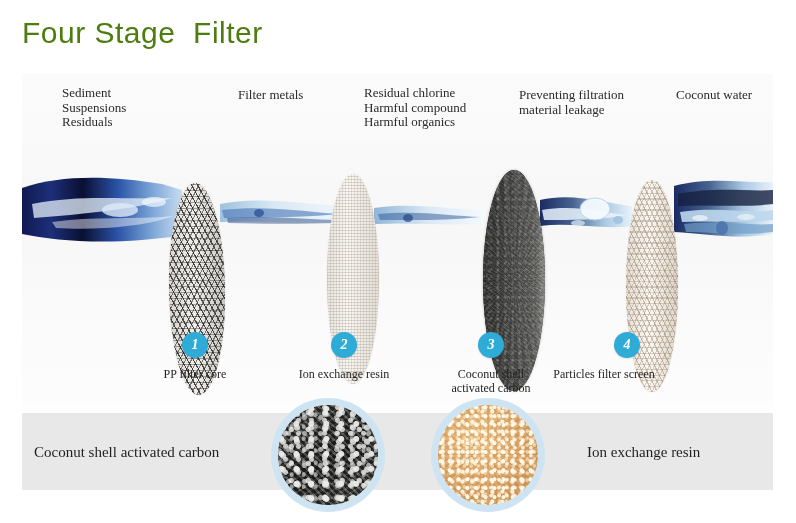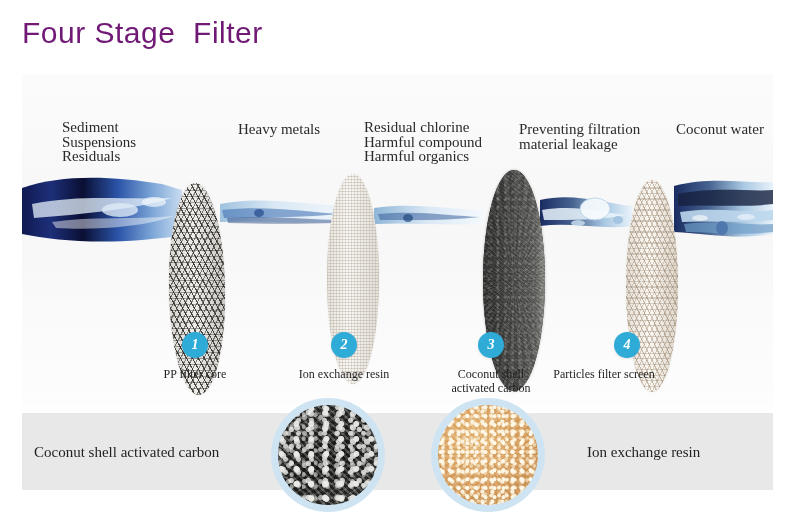--- a/index.html
+++ b/index.html
@@ -4,21 +4,21 @@
 <style>
   html,body{margin:0;padding:0;background:#ffffff;}
   body{width:796px;height:523px;position:relative;overflow:hidden;
        font-family:"Liberation Serif", serif;}
 
   
   #title{
     position:absolute; left:22px; top:16px;
     font-family:"Liberation Sans", sans-serif;
     font-size:30px; font-weight:500; letter-spacing:.5px;
-    color:#701a75; white-space:pre;
+    color:#4d7c0f; white-space:pre;
   }
 
   
   #panel{
     position:absolute; left:22px; top:74px; width:751px; height:333px;
     background:linear-gradient(180deg,#fbfbfb 0%,#f7f7f7 45%,#fdfdfd 100%);
     overflow:hidden;
   }
 
   
@@ -74,21 +74,21 @@
          box-shadow:0 0 2px rgba(0,0,0,.08);}
   #disc4 .tex{
     background:
       repeating-linear-gradient(64deg, rgba(150,128,104,.50) 0 1px, rgba(255,255,255,0) 1px 4.6px),
       repeating-linear-gradient(-64deg, rgba(150,128,104,.34) 0 1px, rgba(255,255,255,0) 1px 4.6px),
       repeating-linear-gradient(0deg, rgba(140,120,98,.30) 0 1px, rgba(255,255,255,0) 1px 5.5px),
       linear-gradient(90deg,#e6e0d6,#fbf8f3 45%,#ddd6ca);
   }
 
   
-  .desc{position:absolute; font-size:15px; line-height:14.5px; color:#2a2a2a; white-space:pre-line;margin-top:34px;}
+  .desc{position:absolute; font-size:13px; line-height:14.5px; color:#2a2a2a; white-space:pre-line;}
 
   
   .badge{position:absolute; width:26px; height:26px; border-radius:50%;
          background:#2fabd8;
          font-family:"Liberation Serif", serif;
          font-style:italic; font-weight:bold; font-size:14px; color:#ffffff;
          display:flex; align-items:center; justify-content:center;
          box-shadow:0 1px 2px rgba(0,0,0,.10);}
   .stage-label{position:absolute; font-size:12px; line-height:14px;
                color:#1f1f1f; text-align:center; white-space:pre-line;
@@ -215,21 +215,21 @@
   <div class="disc" id="disc3">
       <div class="tex"></div>
     </div>
   <div class="disc" id="disc4">
       <div class="tex"></div>
     </div>
 
   <div class="desc" style="left:40px;  top:12px;">Sediment
 Suspensions
 Residuals</div>
-  <div class="desc" style="left:216px; top:14px;">Heavy metals</div>
+  <div class="desc" style="left:216px; top:14px;">Filter metals</div>
   <div class="desc" style="left:342px; top:12px;">Residual chlorine
 Harmful compound
 Harmful organics</div>
   <div class="desc" style="left:497px; top:14px;">Preventing filtration
  material leakage</div>
   <div class="desc" style="left:654px; top:14px;">Coconut water</div>
 
   <div class="badge" style="left:160px; top:258px;">1</div>
   <div class="badge" style="left:309px; top:258px;">2</div>
   <div class="badge" style="left:456px; top:258px;">3</div>

